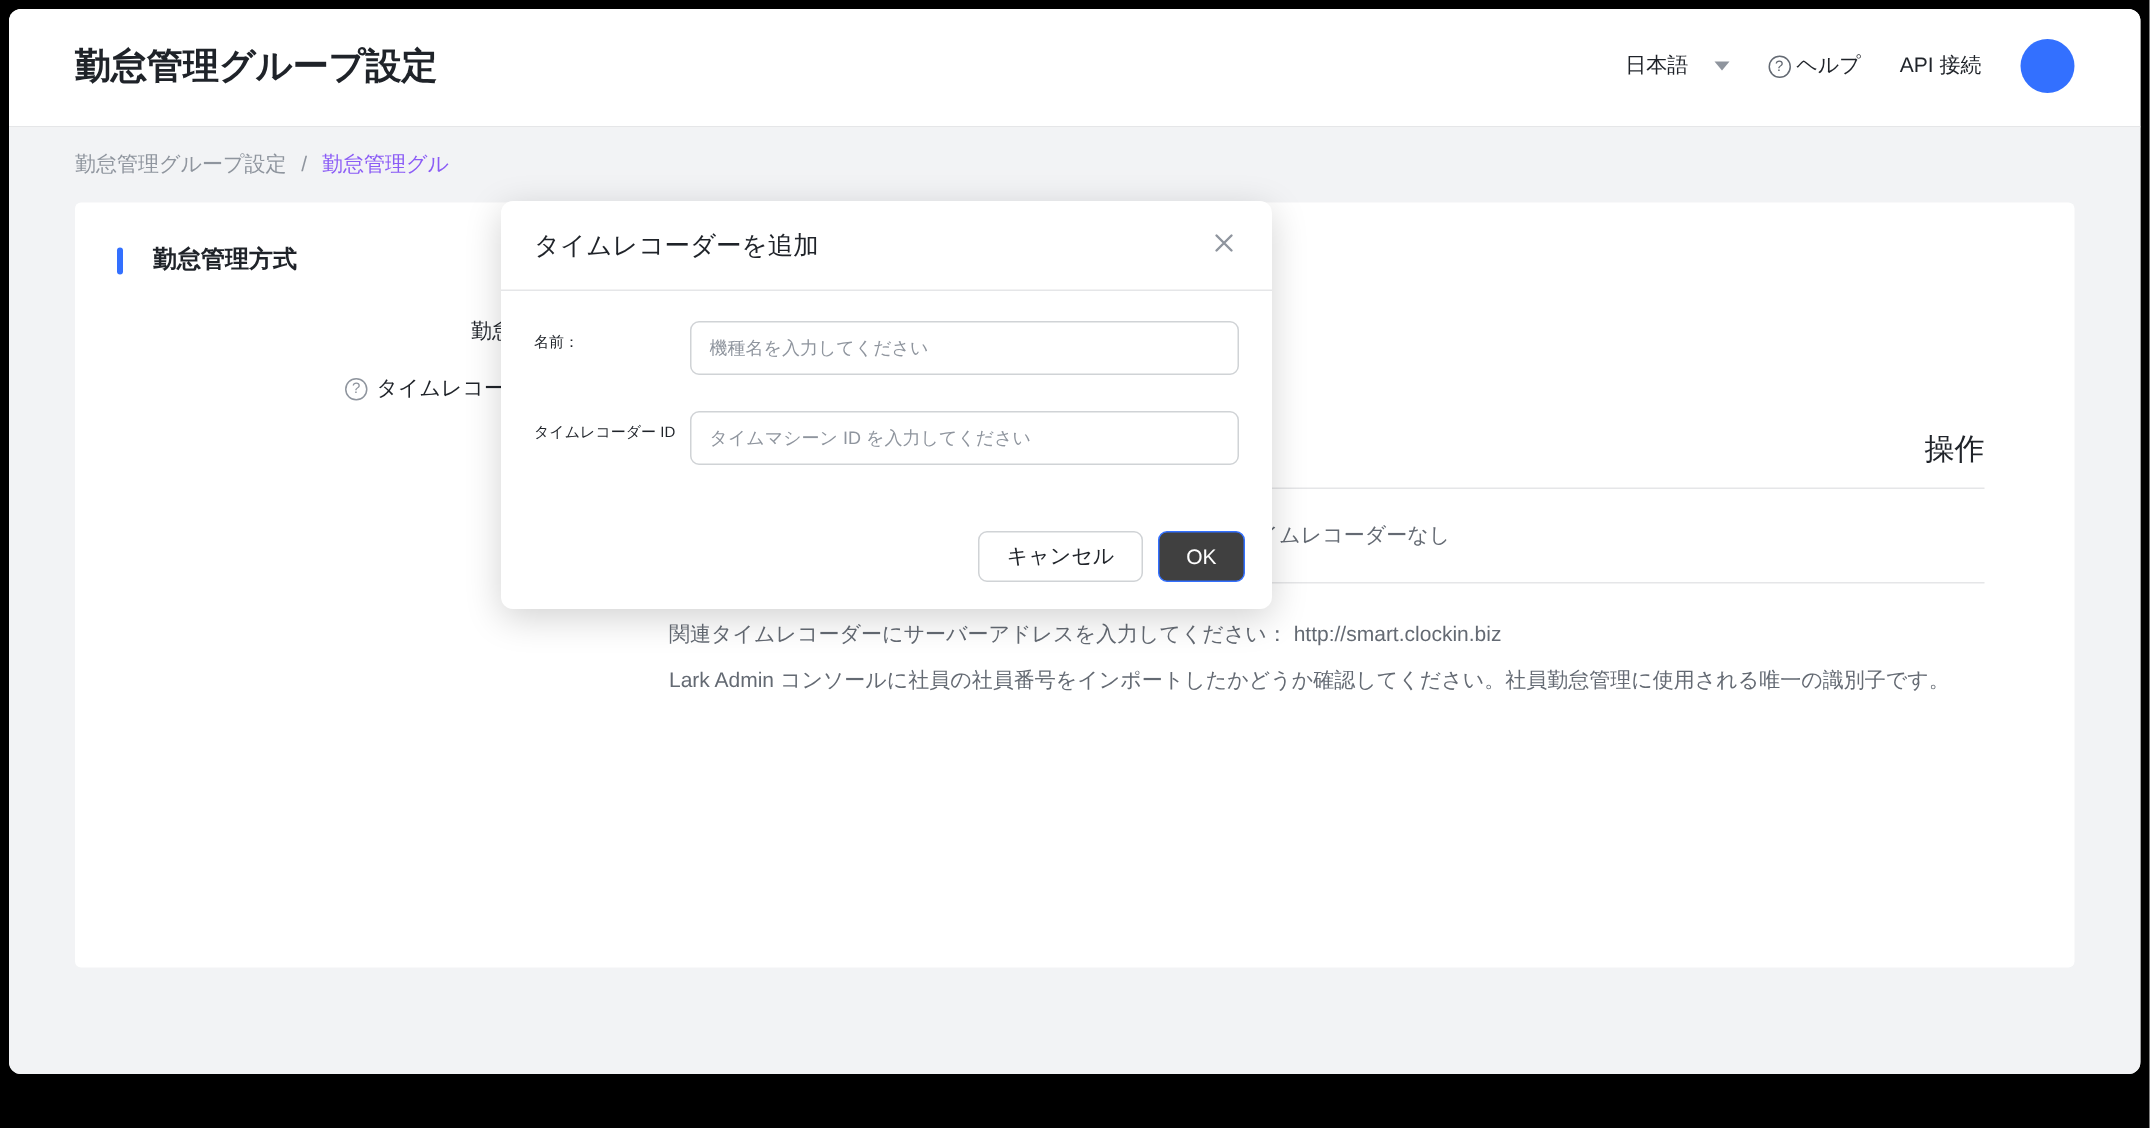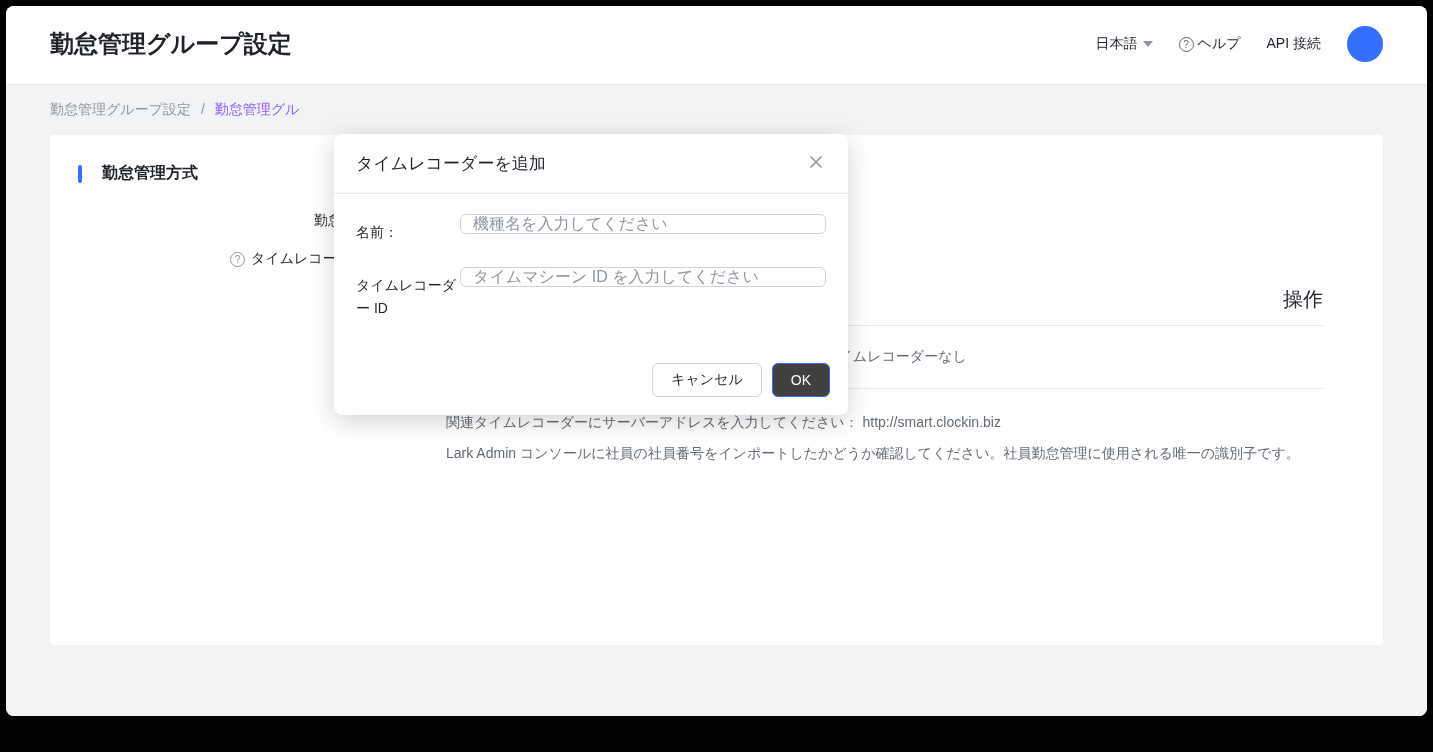--- a/index.html
+++ b/index.html
@@ -34,21 +34,21 @@
     font-weight: 600;
     color: #1f2329;
   }
   .header-right {
     display: flex;
     align-items: center;
     gap: 26px;
     color: #1f2329;
     font-size: 14px;
   }
-  .lang-selector { display: flex; align-items: center; gap: 5px; cursor: pointer; }
+  .lang-selector { display: flex; align-items: center; gap: 17px; cursor: pointer; }
   .help-link { display: flex; align-items: center; gap: 4px; cursor: pointer; }
   .api-link { cursor: pointer; }
   .avatar {
     width: 36px; height: 36px; border-radius: 50%;
     background: #3370ff;
   }
   .chevron-down {
     width: 0; height: 0;
     border-left: 5px solid transparent;
     border-right: 5px solid transparent;
@@ -193,32 +193,32 @@
   .modal-body {
     padding: 20px 22px 10px 22px;
   }
   .modal-row {
     display: flex;
     align-items: flex-start;
     margin-bottom: 24px;
   }
   .modal-row .mlabel {
     width: 104px;
-    font-size: 14px;
+    font-size: 10px;
     color: #1f2329;
     padding-top: 7px;
     line-height: 1.6;
   }
   .modal-row input {
     flex: 1;
-    height: 20px;
+    height: 36px;
     border: 1px solid #d0d3d6;
     border-radius: 6px;
     padding: 0 12px;
-    font-size: 16px;
+    font-size: 12px;
     color: #1d4ed8;
     outline: none;
   }
   .modal-row input::placeholder { color: #8f959e; }
   .modal-footer {
     display: flex;
     justify-content: flex-end;
     gap: 10px;
     padding: 10px 18px 18px 18px;
   }

